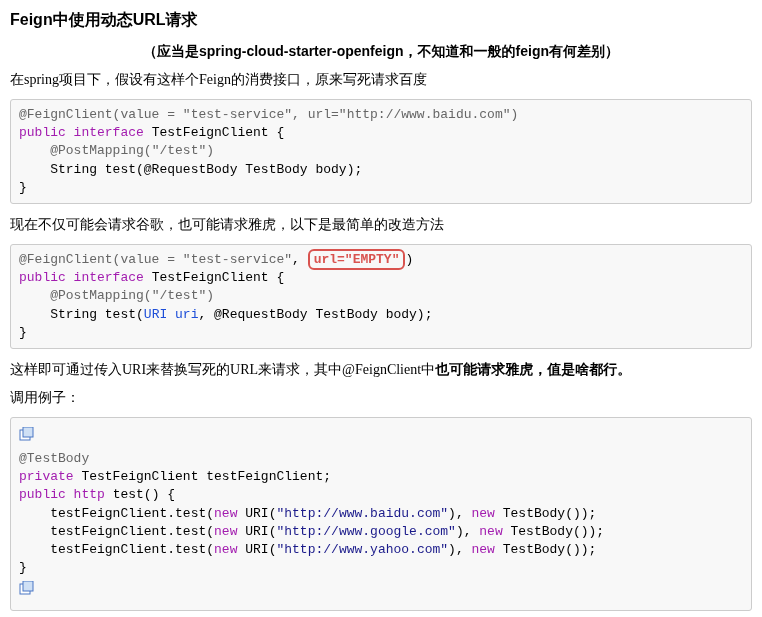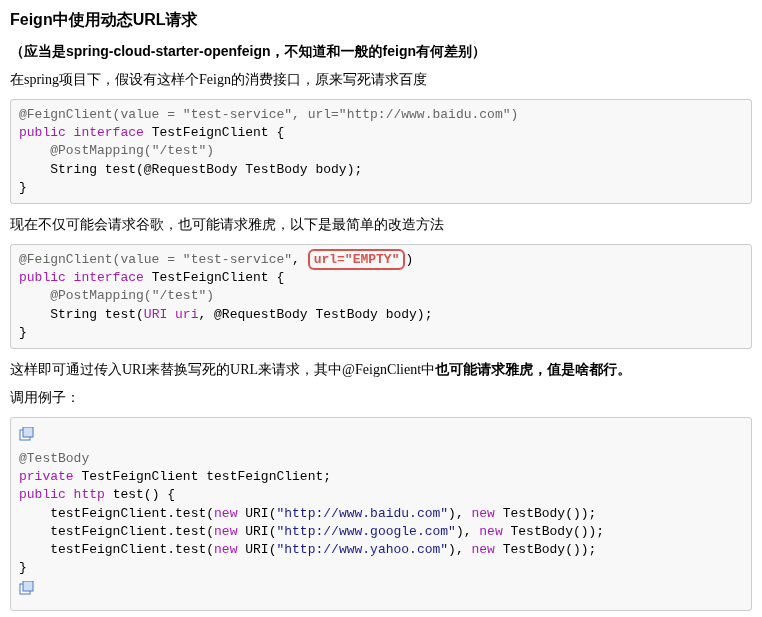--- a/index.html
+++ b/index.html
@@ -13,20 +13,21 @@
     box-sizing: border-box;
   }
   .title {
     font-weight: bold;
     font-size: 16px;
     margin-bottom: 12px;
   }
   .subtitle {
     font-weight: bold;
     font-size: 14px;
+    text-align: center;
   }
   .para {
     font-size: 14px;
     margin: 10px 0 10px 0;
     font-family: Liberation Serif, serif;
   }
   .codeblock {
     background: #f8f8f8;
     border: 1px solid #ccc;
     border-radius: 3px;
@@ -35,21 +36,21 @@
     font-size: 13px;
     line-height: 1.4;
     margin-bottom: 12px;
     position: relative;
     white-space: pre;
     overflow-x: auto;
   }
   .kw { color: #a21caf; }
   .ann { color: #666; }
   .str { color: #1a1a8a; }
-  .uri { color: #a21caf; }
+  .uri { color: #1d4ed8; }
   .highlight-box {
     border: 2px solid #d9534f;
     border-radius: 6px;
     padding: 1px 4px;
     color: #d9534f;
     font-weight: bold;
   }
   .bold { font-weight: bold; }
   .copy-icon {
     width: 16px;

